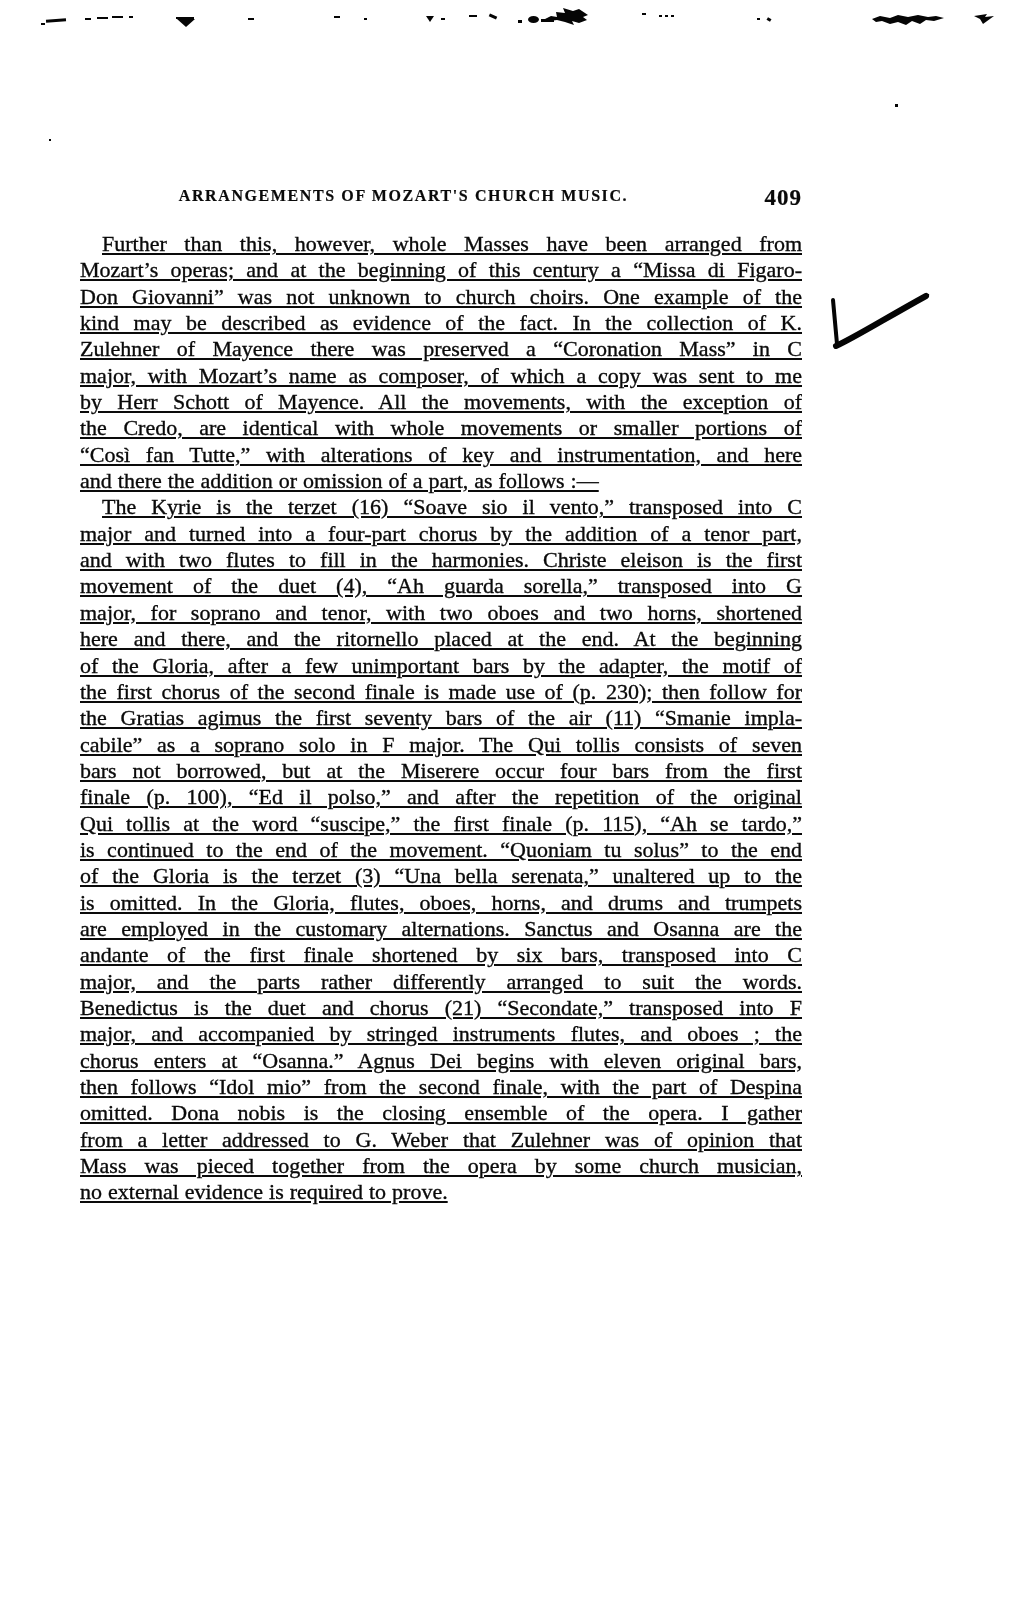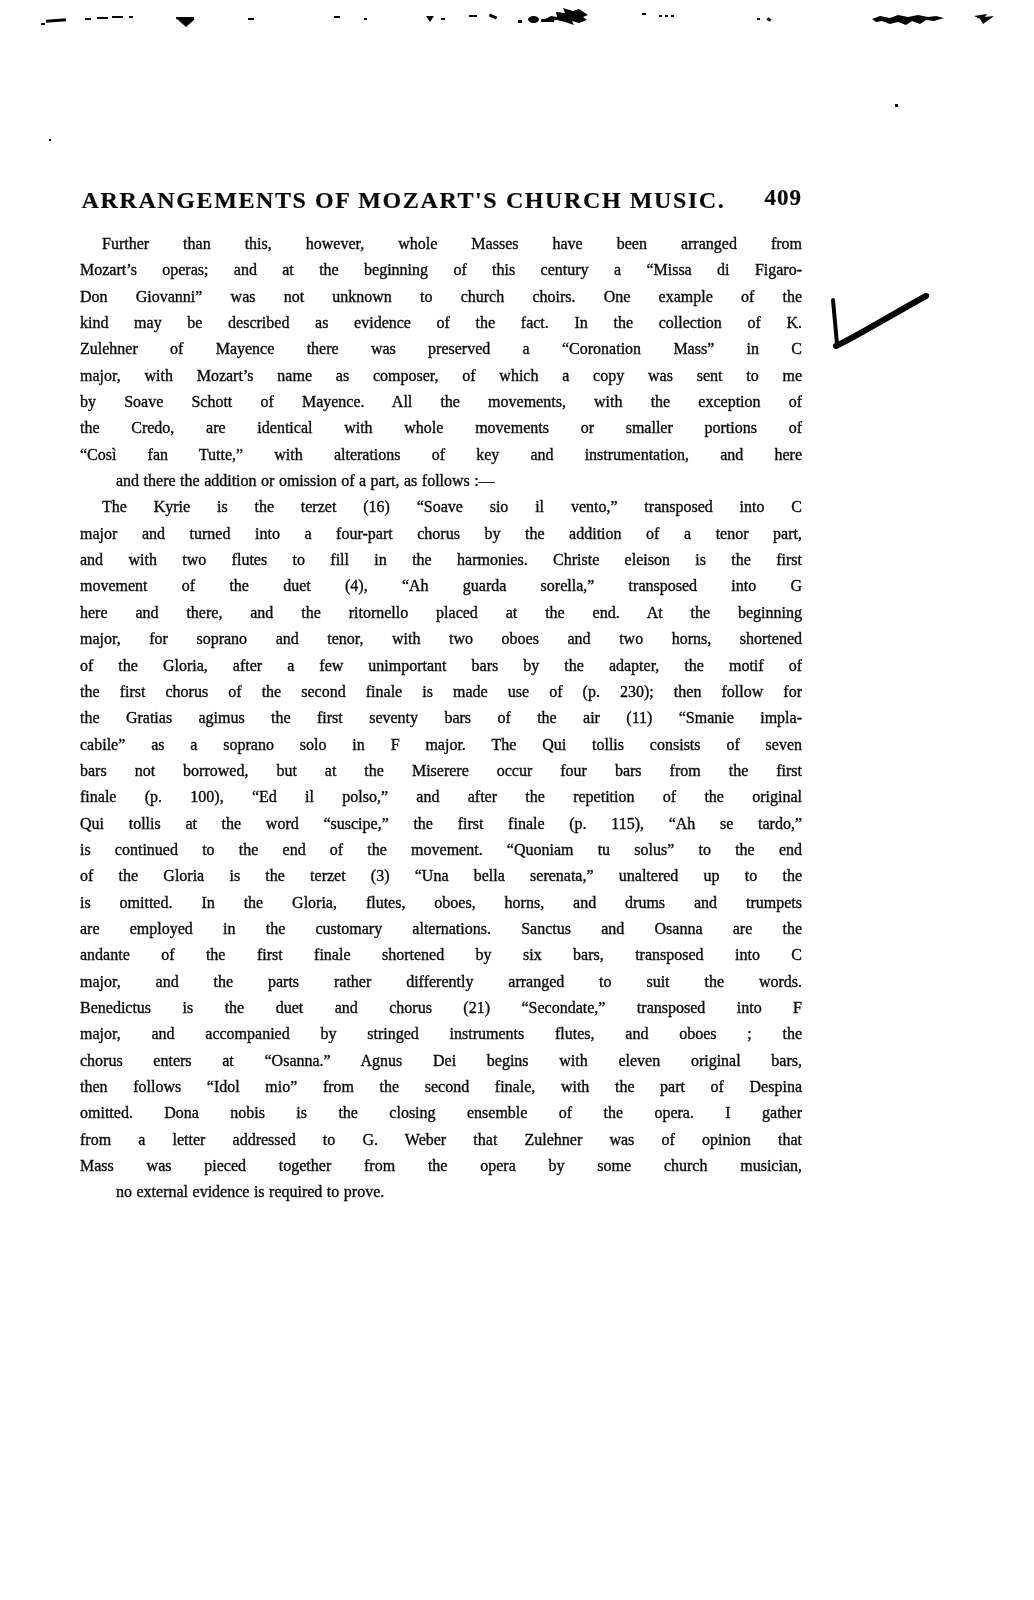--- a/index.html
+++ b/index.html
@@ -13,44 +13,45 @@
   }
   .page{position:absolute;inset:0;}
 
   
   .running-head{
     position:absolute;left:80px;top:185px;width:722px;height:30px;
   }
   .running-head .title{
     position:absolute;left:0;right:75px;top:2px;
     text-align:center;
-    font-size:24px;font-weight:700;letter-spacing:1.6px;
+    font-size:16px;font-weight:700;letter-spacing:1.6px;
     -webkit-text-stroke:0.2px #0a0a0a;
     white-space:nowrap;
   }
   .running-head .folio{
     position:absolute;right:0;top:0;
     font-size:23px;font-weight:700;letter-spacing:1px;text-align:right;
     -webkit-text-stroke:0.2px #0a0a0a;
   }
 
   
   .text-block{
     position:absolute;left:80px;top:231px;width:722px;
-    font-size:16px;line-height:26.35px;
+    font-size:22px;line-height:26.35px;
     -webkit-text-stroke:0.35px #0a0a0a;
     word-spacing:0.5px;
+    text-decoration:underline;
   }
   .paragraph{margin:0;}
   .line{
     height:26.35px;overflow:hidden;
     text-align:justify;text-align-last:justify;text-justify:inter-word;
   }
   .line.first{text-indent:22px;}
-  .line.last{text-align-last:left;margin-left:36px;}
+  .line.last{text-align-last:left;}
 
   
   .mark{position:absolute;background:#050505;}
   .tri{
     position:absolute;width:0;height:0;background:none;
     border-left:9px solid transparent;border-right:9px solid transparent;
     border-top:8px solid #050505;
   }
   .tri.small{border-left:4px solid transparent;border-right:4px solid transparent;border-top:6px solid #050505;}
   .blob{position:absolute;}
@@ -105,32 +106,32 @@
   </div>
 
   <div class="text-block">
       <div class="paragraph">
         <div class="line first">Further than this, however, whole Masses have been arranged from</div>
         <div class="line">Mozart’s operas; and at the beginning of this century a “Missa di Figaro-</div>
         <div class="line">Don Giovanni” was not unknown to church choirs. One example of the</div>
         <div class="line">kind may be described as evidence of the fact. In the collection of K.</div>
         <div class="line">Zulehner of Mayence there was preserved a “Coronation Mass” in C</div>
         <div class="line">major, with Mozart’s name as composer, of which a copy was sent to me</div>
-        <div class="line">by Soave Schott of Mayence. All the movements, with the exception of</div>
+        <div class="line">by Herr Schott of Mayence. All the movements, with the exception of</div>
         <div class="line">the Credo, are identical with whole movements or smaller portions of</div>
         <div class="line">“Così fan Tutte,” with alterations of key and instrumentation, and here</div>
         <div class="line last">and there the addition or omission of a part, as follows :—</div>
       </div>
       <div class="paragraph">
         <div class="line first">The Kyrie is the terzet (16) “Soave sio il vento,” transposed into C</div>
         <div class="line">major and turned into a four-part chorus by the addition of a tenor part,</div>
         <div class="line">and with two flutes to fill in the harmonies. Christe eleison is the first</div>
         <div class="line">movement of the duet (4), “Ah guarda sorella,” transposed into G</div>
+        <div class="line">major, for soprano and tenor, with two oboes and two horns, shortened</div>
         <div class="line">here and there, and the ritornello placed at the end. At the beginning</div>
-        <div class="line">major, for soprano and tenor, with two oboes and two horns, shortened</div>
         <div class="line">of the Gloria, after a few unimportant bars by the adapter, the motif of</div>
         <div class="line">the first chorus of the second finale is made use of (p. 230); then follow for</div>
         <div class="line">the Gratias agimus the first seventy bars of the air (11) “Smanie impla-</div>
         <div class="line">cabile” as a soprano solo in F major. The Qui tollis consists of seven</div>
         <div class="line">bars not borrowed, but at the Miserere occur four bars from the first</div>
         <div class="line">finale (p. 100), “Ed il polso,” and after the repetition of the original</div>
         <div class="line">Qui tollis at the word “suscipe,” the first finale (p. 115), “Ah se tardo,”</div>
         <div class="line">is continued to the end of the movement. “Quoniam tu solus” to the end</div>
         <div class="line">of the Gloria is the terzet (3) “Una bella serenata,” unaltered up to the</div>
         <div class="line">is omitted. In the Gloria, flutes, oboes, horns, and drums and trumpets</div>

